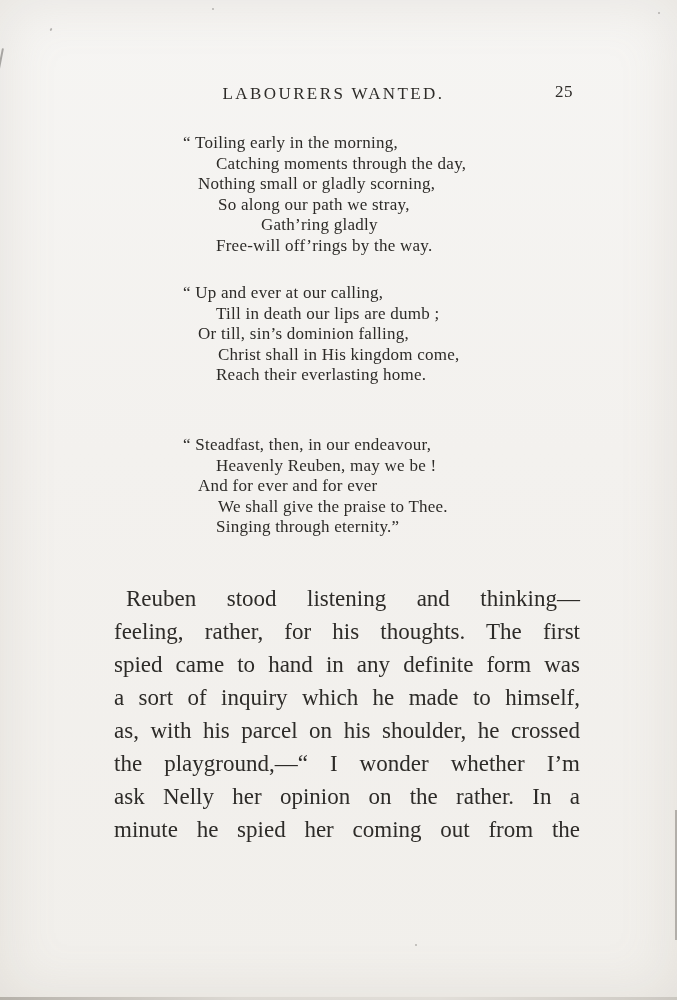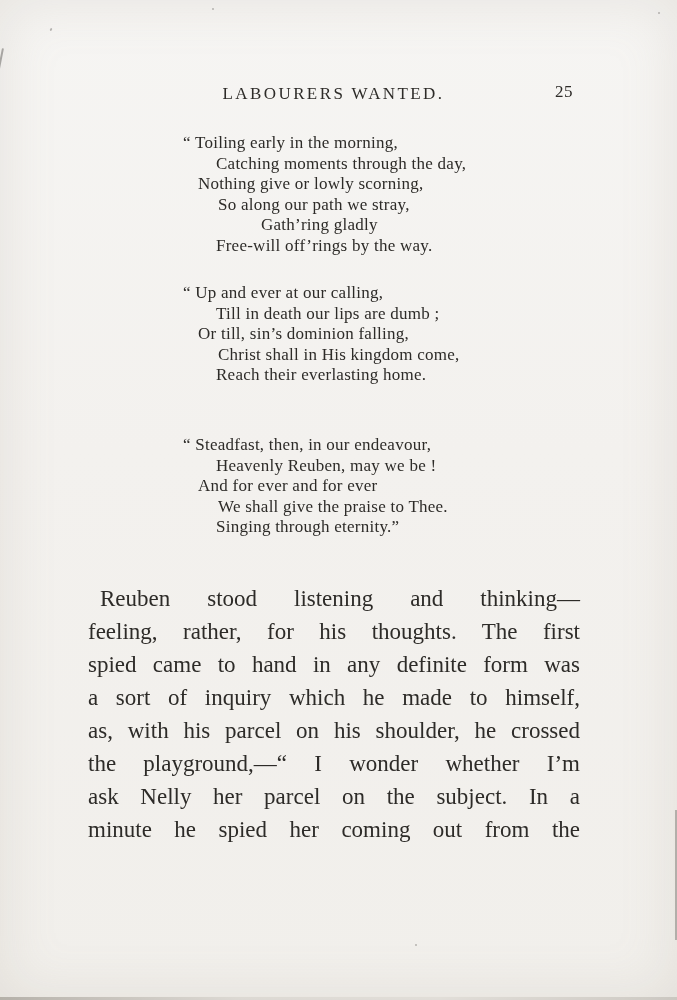--- a/index.html
+++ b/index.html
@@ -66,20 +66,21 @@
     top: 582px;
     width: 492px;
     font-size: 23px;
   }
   .pline {
     height: 33px;
     line-height: 33px;
     text-align: justify;
     text-align-last: justify;
     white-space: normal;
+    margin-left: 26px;
   }
   .pline.first-line { padding-left: 12px; }
 
   
   .scratch {
     position: absolute;
     top: 48px;
     left: 2px;
     width: 1.5px;
     height: 60px;
@@ -124,21 +125,21 @@
   <div class="speck s2"></div>
   <div class="speck s3"></div>
   <div class="speck s4"></div>
 
   <div class="page-header">LABOURERS WANTED.</div>
   <div class="page-number">25</div>
 
   <div class="stanza stanza-1">
     <div class="vline i0">“ Toiling early in the morning,</div>
     <div class="vline i1">Catching moments through the day,</div>
-    <div class="vline i2">Nothing give or lowly scorning,</div>
+    <div class="vline i2">Nothing small or gladly scorning,</div>
     <div class="vline i3">So along our path we stray,</div>
     <div class="vline i4">Gath’ring gladly</div>
     <div class="vline i5">Free-will off’rings by the way.</div>
   </div>
 
   <div class="stanza stanza-2">
     <div class="vline i0">“ Up and ever at our calling,</div>
     <div class="vline i1">Till in death our lips are dumb ;</div>
     <div class="vline i2">Or till, sin’s dominion falling,</div>
     <div class="vline i3">Christ shall in His kingdom come,</div>
@@ -153,19 +154,19 @@
     <div class="vline i5">Singing through eternity.”</div>
   </div>
 
   <div class="prose">
     <div class="pline first-line">Reuben stood listening and thinking—</div>
     <div class="pline">feeling, rather, for his thoughts.  The first</div>
     <div class="pline">spied came to hand in any definite form was</div>
     <div class="pline">a sort of inquiry which he made to himself,</div>
     <div class="pline">as, with his parcel on his shoulder, he crossed</div>
     <div class="pline">the playground,—“ I wonder whether I’m</div>
-    <div class="pline">ask Nelly her parcel on the subject.  In a</div>
+    <div class="pline">ask Nelly her opinion on the rather.  In a</div>
     <div class="pline">minute he spied her coming out from the</div>
   </div>
 
   <div class="right-edge-mark"></div>
   <div class="bottom-edge"></div>
 </div>
 
 </body></html>

